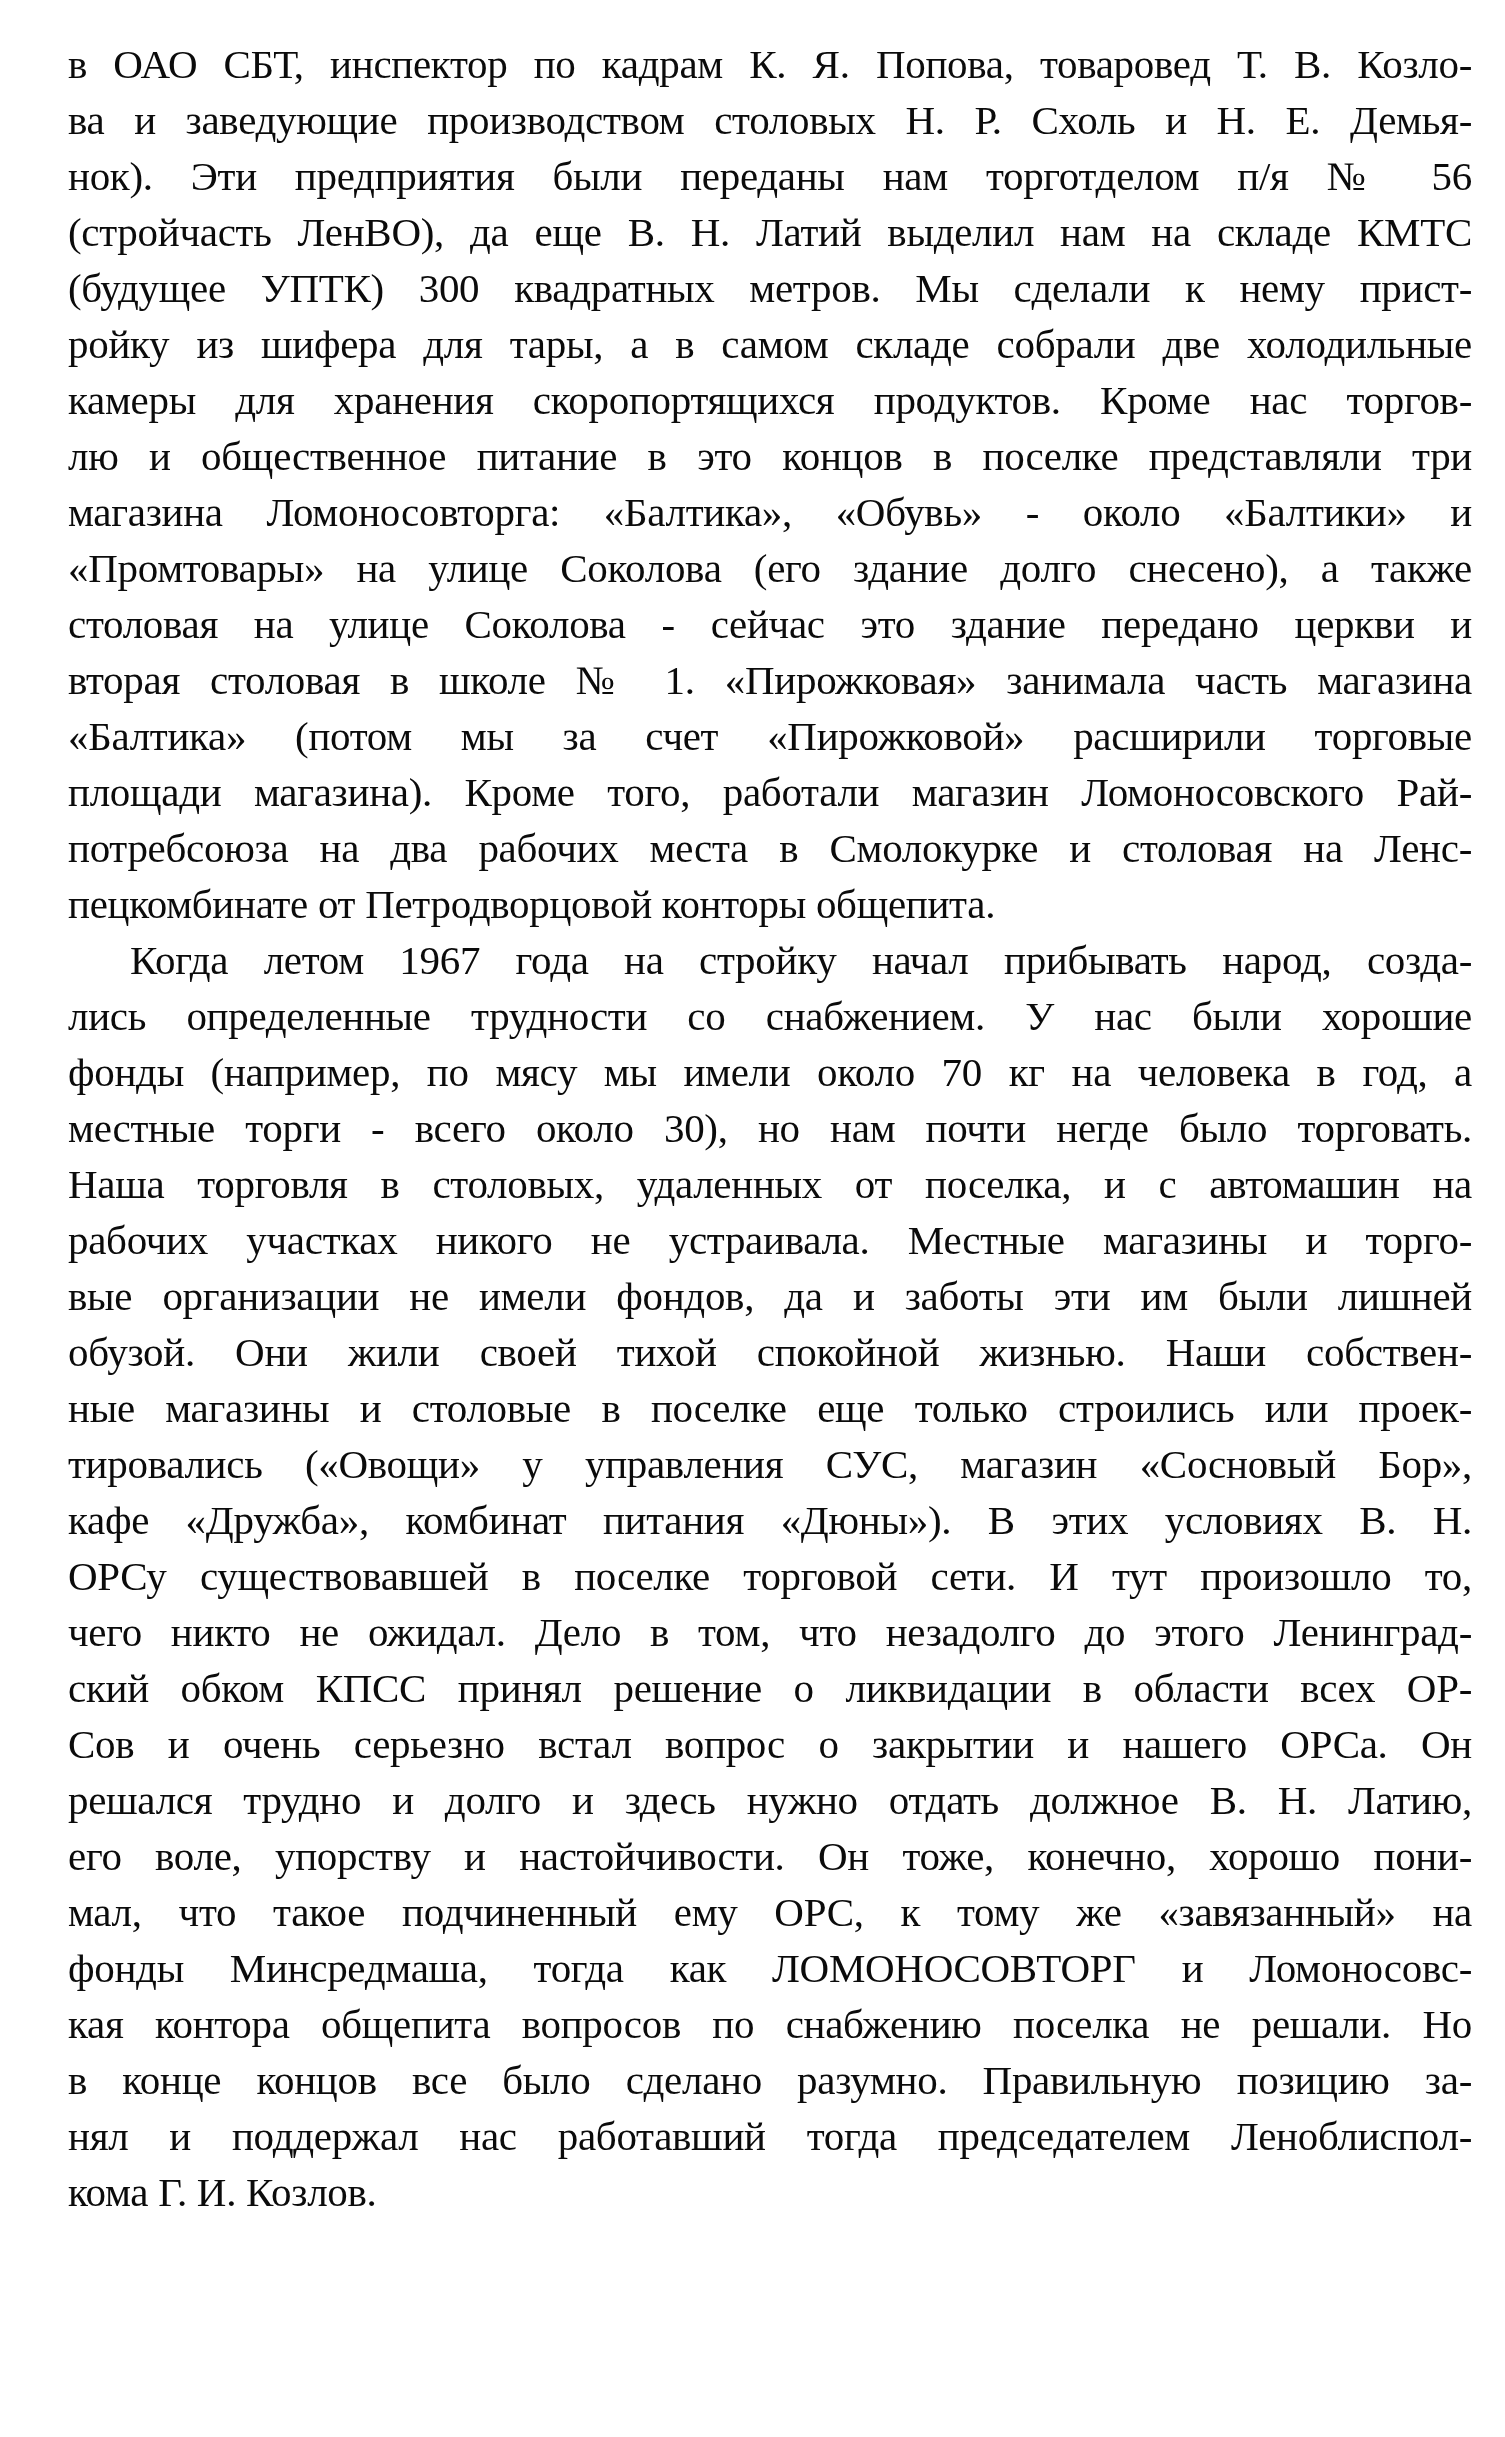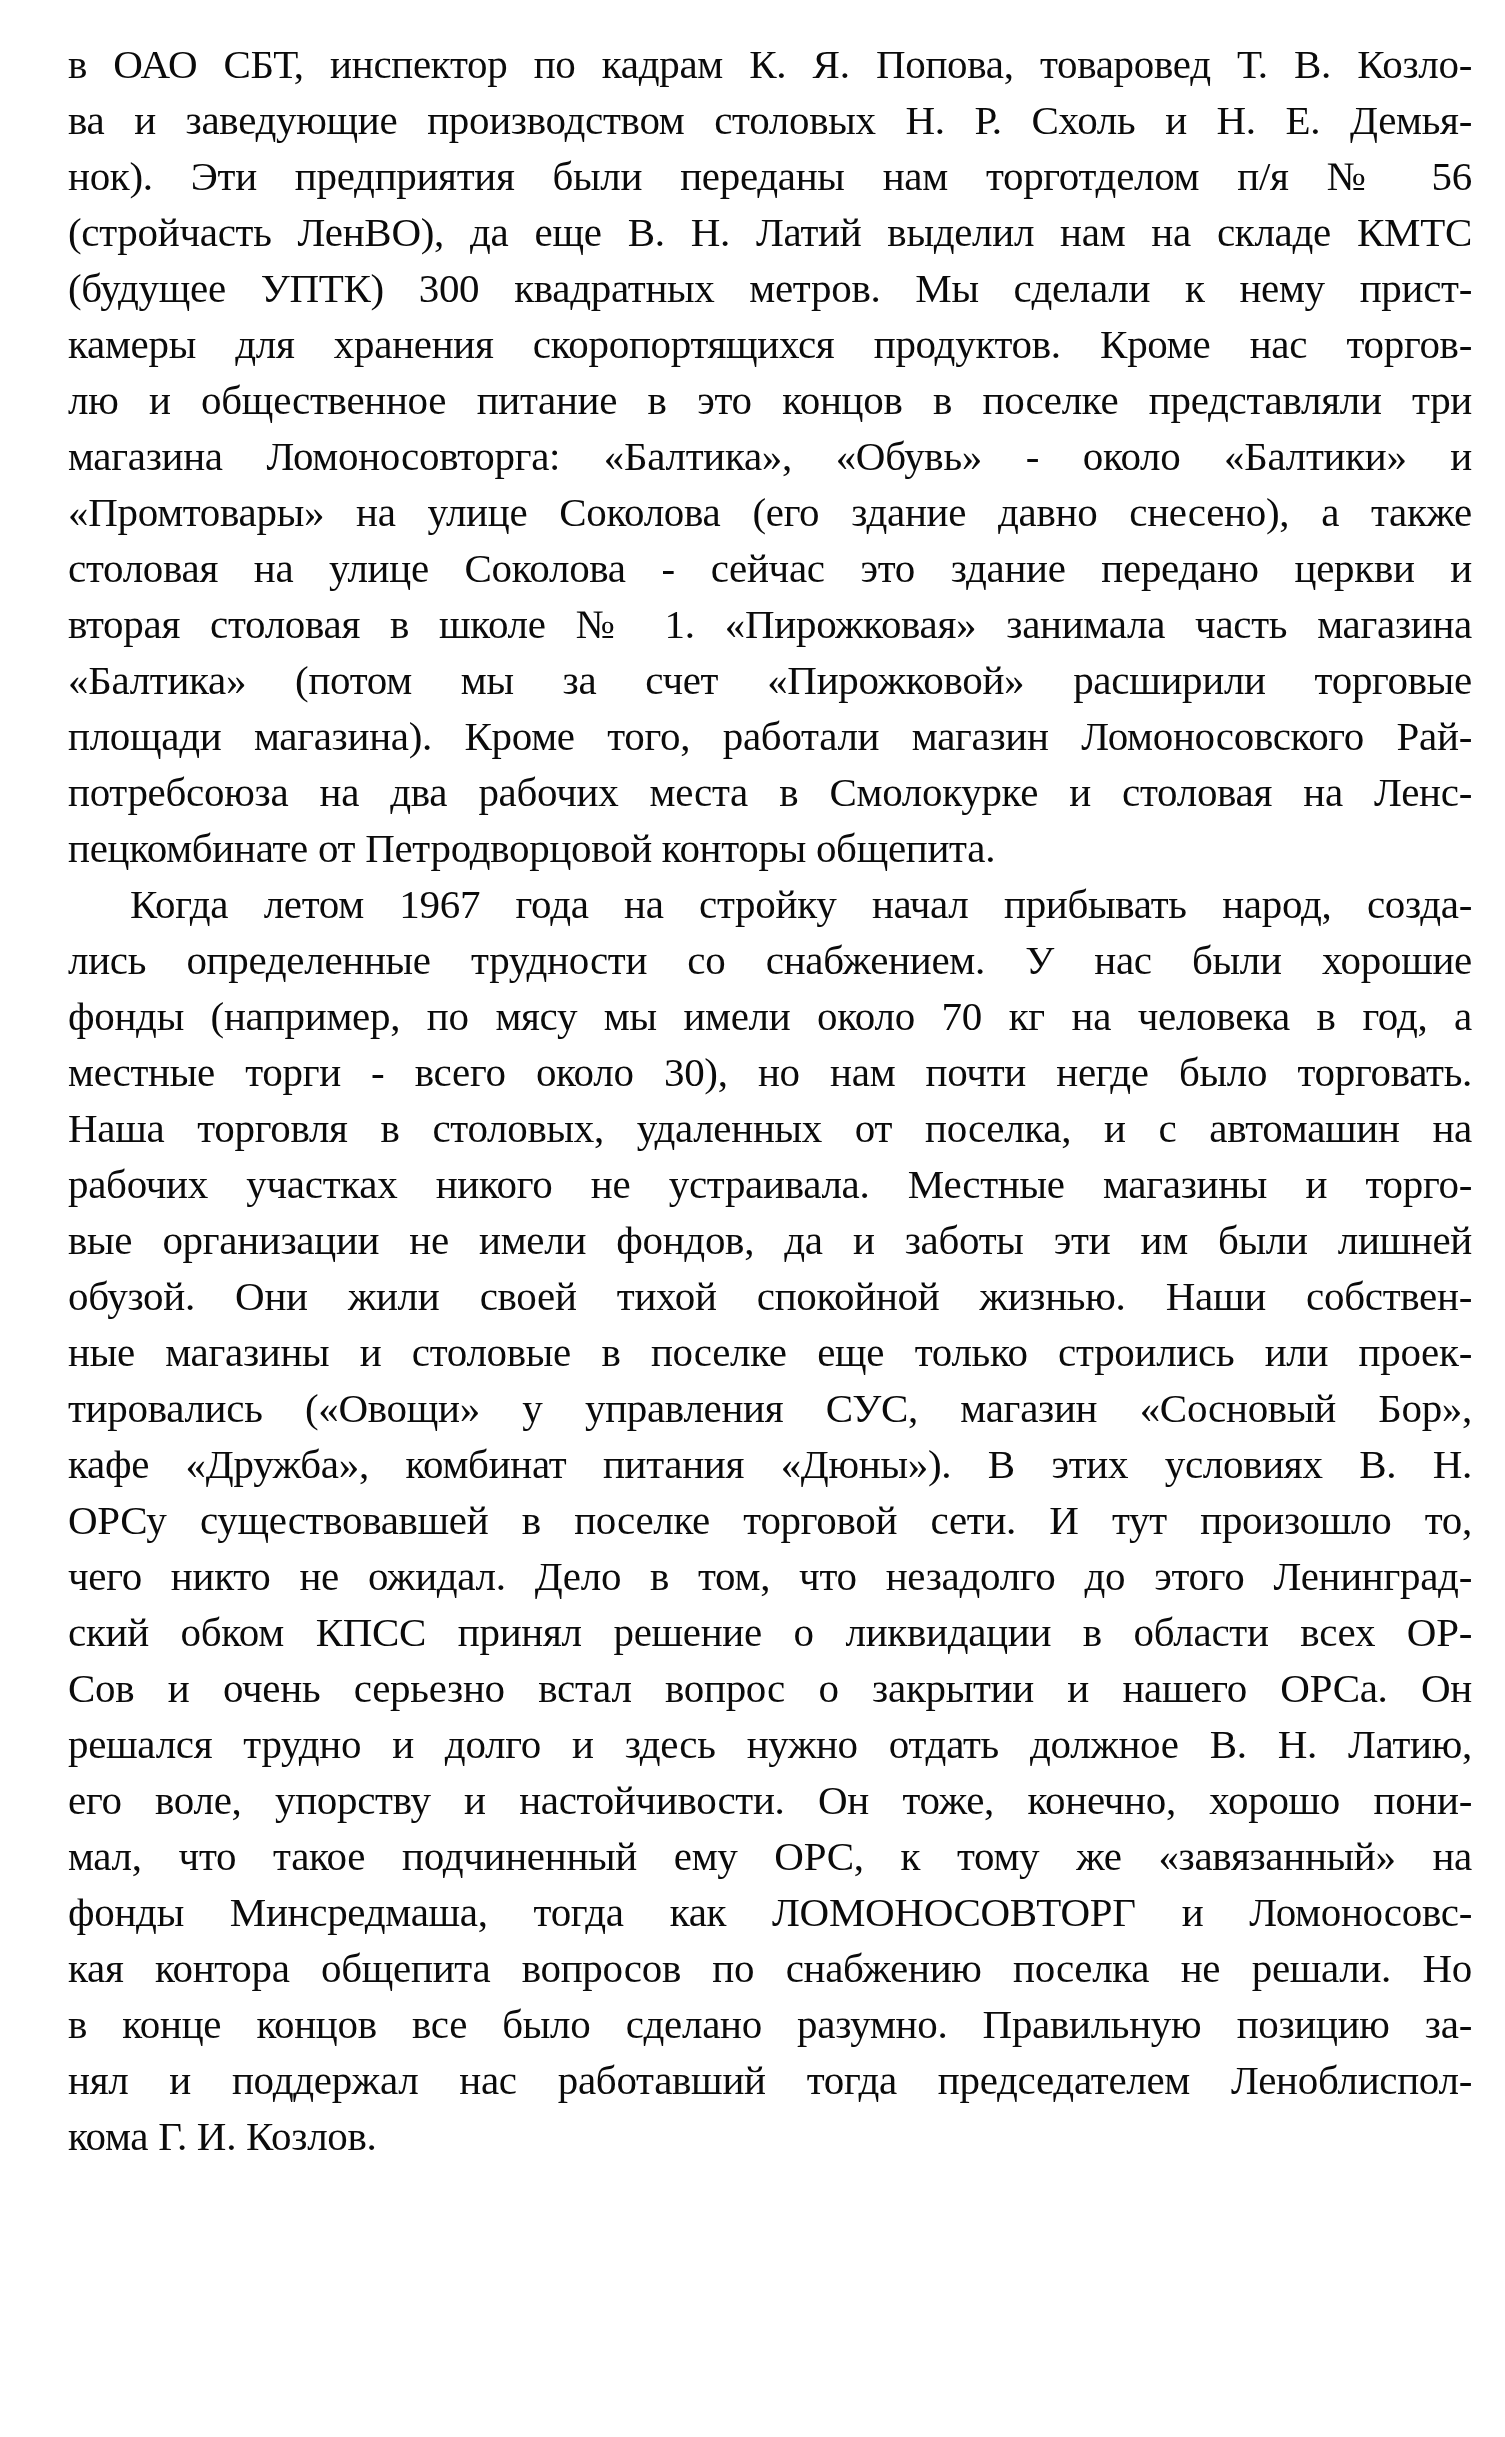--- a/index.html
+++ b/index.html
@@ -52,24 +52,25 @@
 </head>
 <body>
 
 <div class="page">
   <div class="text-block">
       <div class="line">в ОАО СБТ, инспектор по кадрам К. Я. Попова, товаровед Т. В. Козло-</div>
       <div class="line">ва и заведующие производством столовых Н. Р. Схоль и Н. Е. Демья-</div>
       <div class="line">нок). Эти предприятия были переданы нам торготделом п/я № 56</div>
       <div class="line">(стройчасть ЛенВО), да еще В. Н. Латий выделил нам на складе КМТС</div>
       <div class="line">(будущее УПТК) 300 квадратных метров. Мы сделали к нему прист-</div>
+      <div class="line">ройку из шифера для тары, а в самом складе собрали две холодильные</div>
       <div class="line">камеры для хранения скоропортящихся продуктов. Кроме нас торгов-</div>
       <div class="line">лю и общественное питание в это концов в поселке представляли три</div>
       <div class="line">магазина Ломоносовторга: «Балтика», «Обувь» - около «Балтики» и</div>
-      <div class="line">«Промтовары» на улице Соколова (его здание давно снесено), а также</div>
+      <div class="line">«Промтовары» на улице Соколова (его здание долго снесено), а также</div>
       <div class="line">столовая на улице Соколова - сейчас это здание передано церкви и</div>
       <div class="line">вторая столовая в школе № 1. «Пирожковая» занимала часть магазина</div>
       <div class="line">«Балтика» (потом мы за счет  «Пирожковой» расширили торговые</div>
       <div class="line">площади магазина). Кроме того, работали магазин Ломоносовского Рай-</div>
       <div class="line">потребсоюза на два рабочих места в Смолокурке и столовая на  Ленс-</div>
       <div class="line para-end">пецкомбинате от Петродворцовой конторы общепита.</div>
       <div class="line indent">Когда летом 1967 года на стройку начал прибывать народ, созда-</div>
       <div class="line">лись определенные трудности со снабжением. У нас были хорошие</div>
       <div class="line">фонды (например, по мясу мы имели около 70 кг на человека в год, а</div>
       <div class="line">местные торги - всего около 30), но нам почти негде было торговать.</div>

